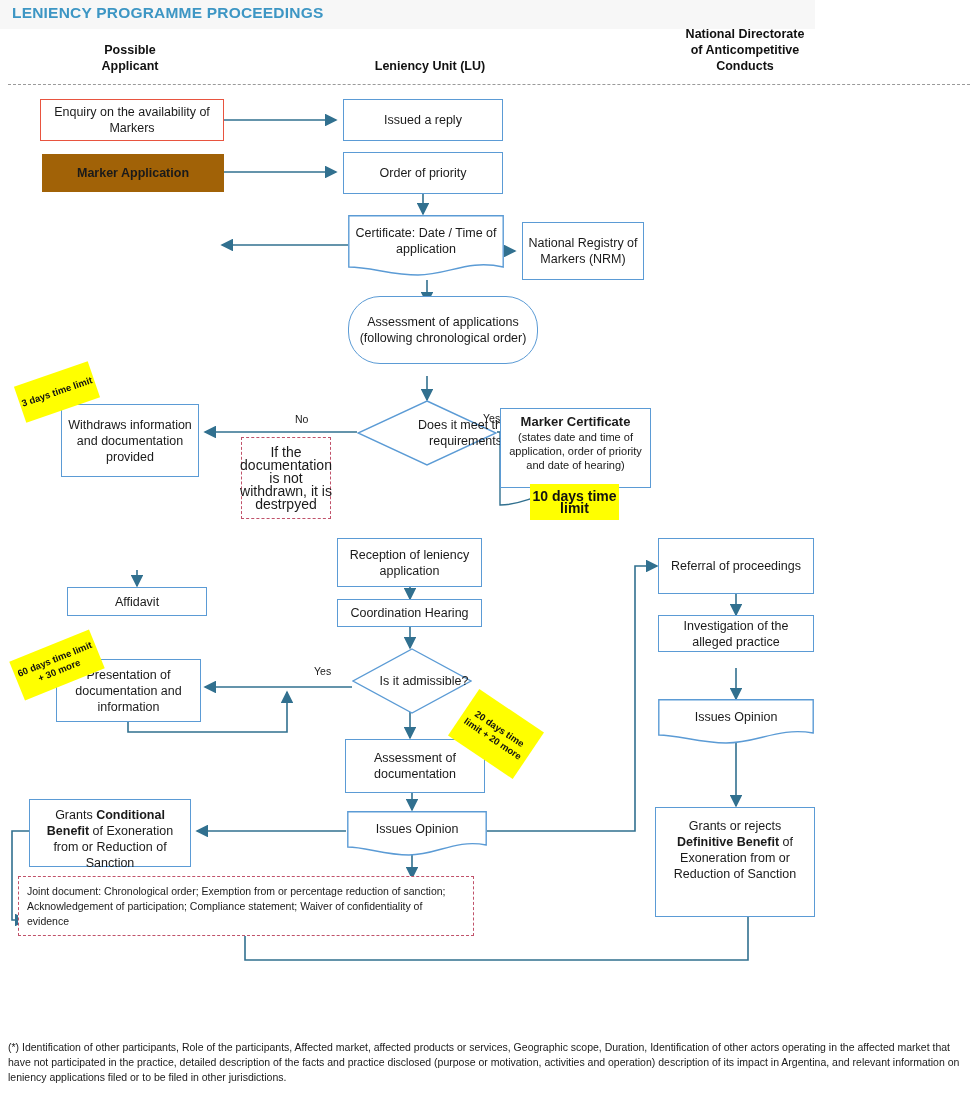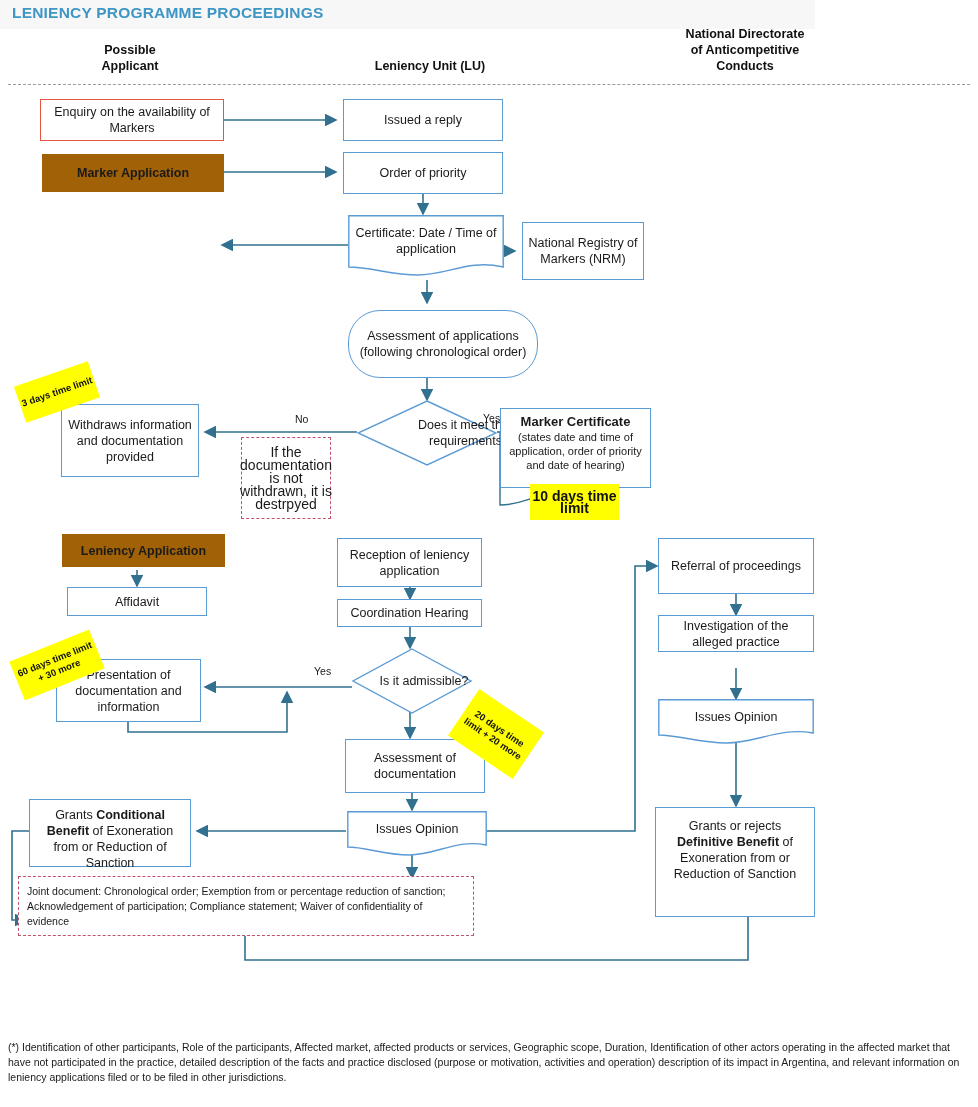--- a/index.html
+++ b/index.html
@@ -172,21 +172,20 @@
 
   <div class="node box-red" style="left:40px;top:99px;width:184px;height:42px;">Enquiry on the availability of Markers</div>
 
   <div class="node box-fill" style="left:42px;top:154px;width:182px;height:38px;">Marker Application</div>
 
 
   <div class="node box-blue" style="left:61px;top:404px;width:138px;height:73px;">Withdraws information and documentation provided</div>
 
   <div class="node box-dash-red" style="left:241px;top:437px;width:90px;height:82px;font-size:14px;line-height:13px;">If the documentation is not withdrawn, it is destrpyed</div>
 
-  <div class="node box-fill" style="left:62px;top:534px;width:163px;height:33px;">Leniency Application</div>
 
   <div class="node box-blue" style="left:67px;top:587px;width:140px;height:29px;">Affidavit</div>
 
   <div class="node box-blue" style="left:56px;top:659px;width:145px;height:63px;">Presentation of documentation and information</div>
 
   <div class="node box-blue" style="left:29px;top:799px;width:162px;height:68px;display:block;padding-top:7px;">
     <span>Grants </span><b>Conditional Benefit</b><span> of Exoneration from or Reduction of Sanction</span>
   </div>
 
   <div class="node box-dash-red" style="left:18px;top:876px;width:456px;height:60px;display:block;text-align:left;padding:7px 8px;font-size:10.5px;line-height:15px;">Joint document: Chronological order; Exemption from or percentage reduction of sanction; Acknowledgement of participation; Compliance statement; Waiver of confidentiality of evidence</div>
@@ -195,21 +194,21 @@
 
   <div class="node box-blue" style="left:343px;top:152px;width:160px;height:42px;">Order of priority</div>
 
   <div class="doc-shape" style="left:348px;top:215px;width:156px;height:62px;">
     <svg width="156" height="66" viewBox="0 0 156 66">
       <path d="M0.8,0.8 H155.2 V52 C120,44 100,60 70,60 C44,60 22,52 0.8,52 Z" fill="#ffffff" stroke="#5b9bd5" stroke-width="1.4"></path>
     </svg>
     <div class="doc-label" style="height:52px;">Certificate: Date / Time of application</div>
   </div>
 
-  <div class="node box-blue" style="left:348px;top:310px;width:190px;height:68px;border-radius:32px;">Assessment of applications (following chronological order)</div>
+  <div class="node box-blue" style="left:348px;top:296px;width:190px;height:68px;border-radius:32px;">Assessment of applications (following chronological order)</div>
 
   <div class="diamond" style="left:357px;top:400px;width:140px;height:66px;">
     <svg width="140" height="66" viewBox="0 0 140 66">
       <path d="M70,1 L139,33 L70,65 L1,33 Z" fill="#ffffff" stroke="#5b9bd5" stroke-width="1.4"></path>
     </svg>
     <div class="dm-label">Does it meet the requirements?</div>
   </div>
 
   <div class="node box-blue" style="left:337px;top:538px;width:145px;height:49px;">Reception of leniency application</div>
 

